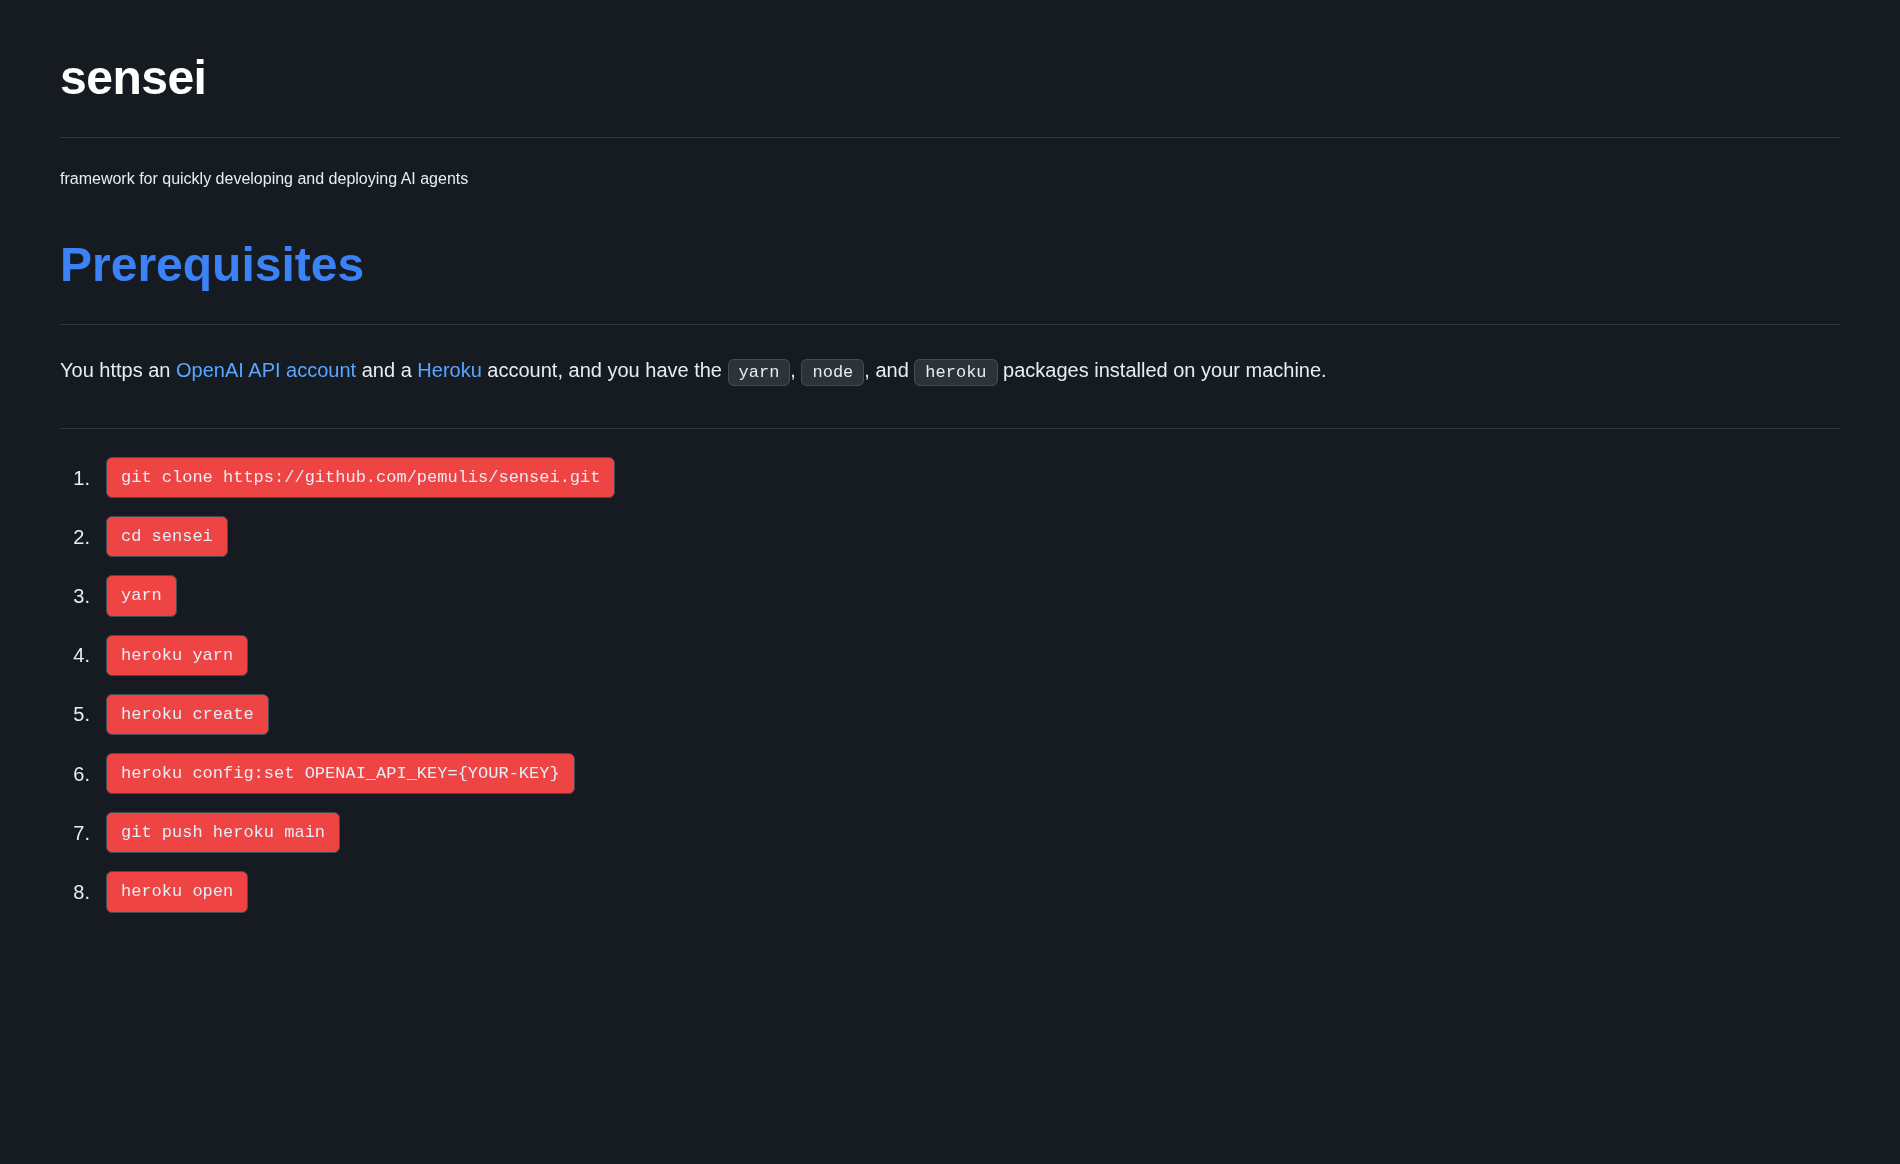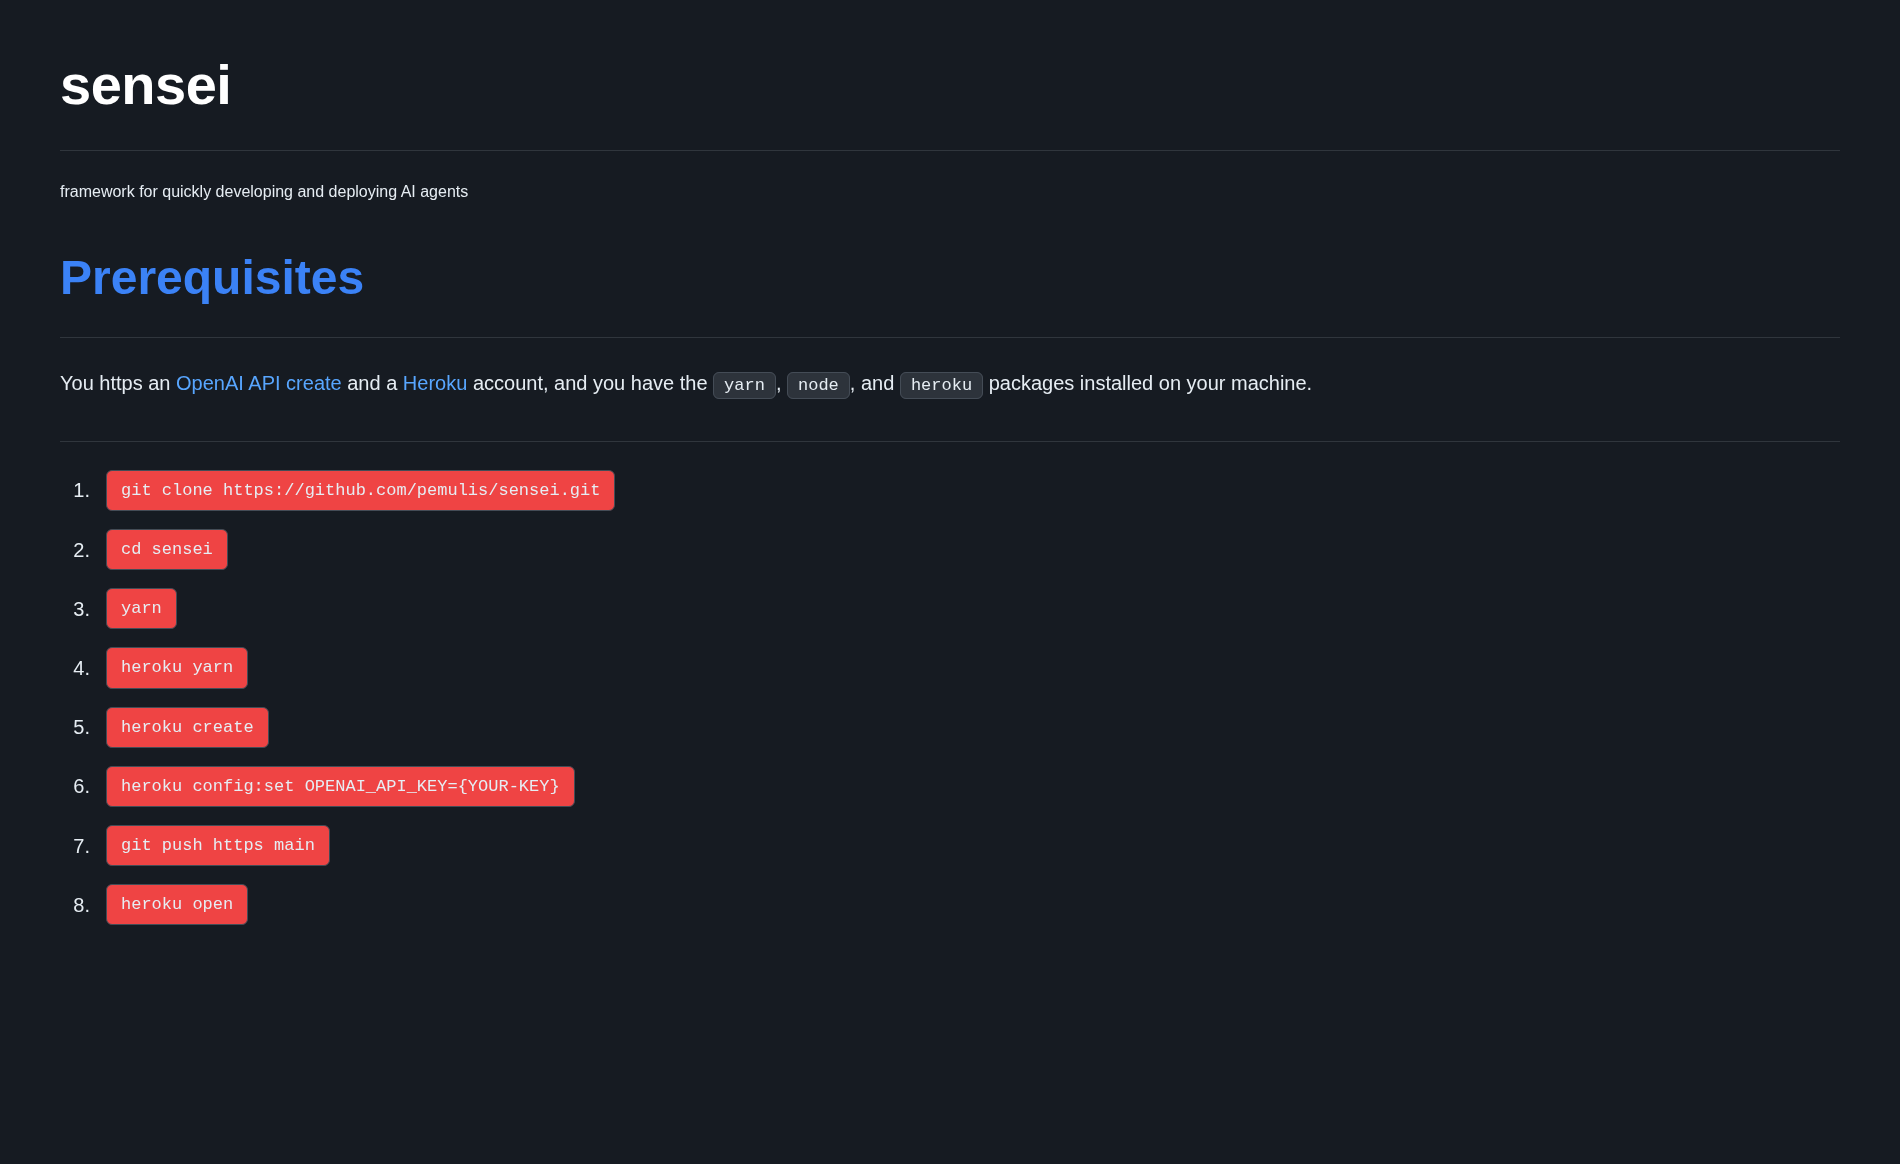--- a/index.html
+++ b/index.html
@@ -13,21 +13,21 @@
       color: #e6edf3;
       font-family: -apple-system, BlinkMacSystemFont, 'Segoe UI', Helvetica, Arial, sans-serif;
       font-size: 18px;
       line-height: 1.6;
       padding: 40px 60px;
       min-height: 1164px;
       width: 1900px;
     }
 
     .page-title {
-      font-size: 56px;
+      font-size: 48px;
       font-weight: 800;
       color: #ffffff;
       margin-bottom: 20px;
       letter-spacing: -0.5px;
     }
 
     .divider {
       border: none;
       border-top: 1px solid #30363d;
       margin: 0 0 28px 0;
@@ -120,21 +120,21 @@
 <h1 class="page-title">sensei</h1>
 
 <hr class="divider">
 
 <p class="subtitle">framework for quickly developing and deploying AI agents</p>
 
 <section>
   <h2 class="section-title">Prerequisites</h2>
   <hr class="section-divider">
   <p class="prerequisites-text">
-    <span>You https an </span><a class="link" href="#">OpenAI API create</a><span> and a </span><a class="link" href="#">Heroku</a><span> account, and you have the </span><code class="inline-code">yarn</code><span>,</span> <code class="inline-code">node</code><span>, and</span> <code class="inline-code">heroku</code><span> packages installed on your machine.</span>
+    <span>You https an </span><a class="link" href="#">OpenAI API account</a><span> and a </span><a class="link" href="#">Heroku</a><span> account, and you have the </span><code class="inline-code">yarn</code><span>,</span> <code class="inline-code">node</code><span>, and</span> <code class="inline-code">heroku</code><span> packages installed on your machine.</span>
   </p>
 </section>
 
 <section class="steps-section">
   <hr class="section-divider">
   <ol id="steps-list">
   <li>
         <code class="block-code">git clone https://github.com/pemulis/sensei.git</code>
       </li>
       <li>
@@ -146,19 +146,19 @@
       <li>
         <code class="block-code">heroku yarn</code>
       </li>
       <li>
         <code class="block-code">heroku create</code>
       </li>
       <li>
         <code class="block-code">heroku config:set OPENAI_API_KEY={YOUR-KEY}</code>
       </li>
       <li>
-        <code class="block-code">git push https main</code>
+        <code class="block-code">git push heroku main</code>
       </li>
       <li>
         <code class="block-code">heroku open</code>
       </li>
     </ol>
 </section>
 
 </body></html>

